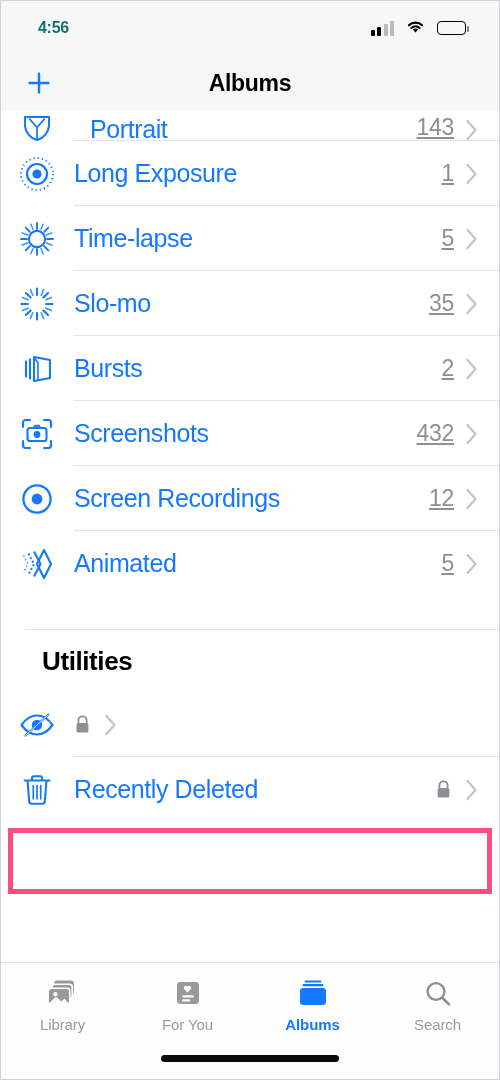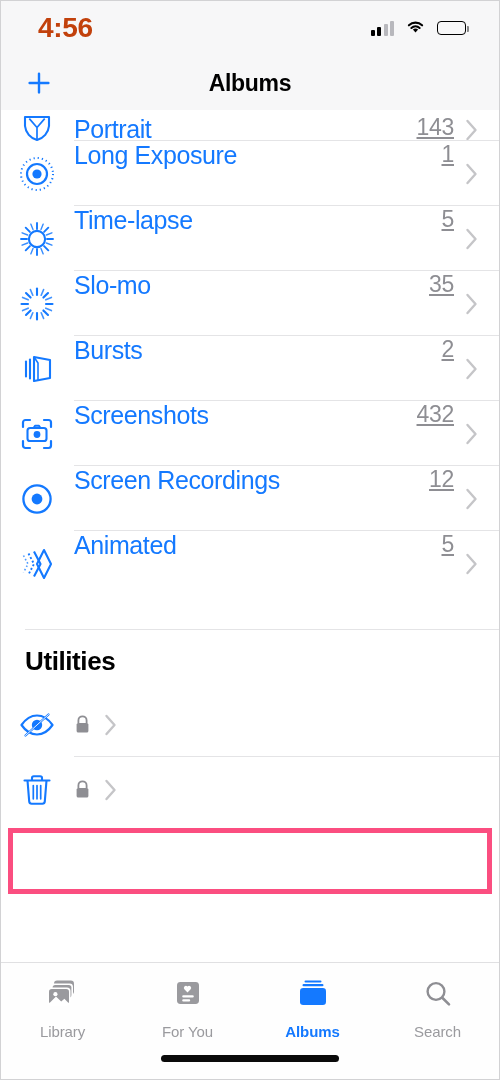--- a/index.html
+++ b/index.html
@@ -13,21 +13,21 @@
   }
   #phone { position:relative; width:500px; height:1080px; background:#fff; overflow:hidden; }
 
   
   #status-bar {
     position:absolute; top:0; left:0; width:500px; height:56px;
     background:#f7f7f8;
     display:flex; align-items:center; justify-content:space-between;
     padding:0 34px 0 38px;
   }
-  #clock { font-size:28px; font-weight:600; letter-spacing:-0.3px; color:#c2410c; }
+  #clock { font-size:16px; font-weight:600; letter-spacing:-0.3px; color:#0f766e; }
   #status-right { display:flex; align-items:center; gap:11px; }
   .sig { display:flex; align-items:flex-end; gap:2.5px; height:15px; }
   .sig i { width:4px; background:#000; border-radius:1px; display:block; }
   .sig i:nth-child(1){ height:6px; }
   .sig i:nth-child(2){ height:9px; }
   .sig i:nth-child(3){ height:12px; background:#b8b8bd; }
   .sig i:nth-child(4){ height:15px; background:#b8b8bd; }
   .batt { position:relative; width:29px; height:14px; border:1.4px solid #000; border-radius:4px; padding:1.6px; }
   .batt:after { content:""; position:absolute; right:-4px; top:4px; width:2px; height:6px; background:#000; border-radius:0 1px 1px 0; opacity:.45; }
   .batt-fill { height:100%; background:#000; border-radius:1.5px; }
@@ -48,63 +48,63 @@
     width:100%; text-align:center; font-size:23px; font-weight:600;
     letter-spacing:-0.3px; color:#000;
   }
 
   
   #list {
     position:absolute; top:110px; left:0; width:500px; height:852px;
     background:#fff; overflow:hidden;
   }
   .row {
-    position:relative; height:65px; display:flex; 
+    position:relative; height:65px; display:flex; align-items:center;
     background:#fff;
   }
   .row.clipped { height:31px; align-items:flex-end; }
   .row-icon {
     width:74px; min-width:74px; display:flex; align-items:center; justify-content:center;
   }
   .row.clipped .row-icon { align-items:flex-start; height:34px; overflow:hidden; }
   .row-label {
     flex:1; font-size:25px; color:#1479ff; letter-spacing:-0.4px;
     white-space:nowrap;
   }
-  .row.clipped .row-label { position:relative; top:3px; }
+  .row.clipped .row-label { position:relative; top:3px;margin-left:16px; }
   .row-count {
     font-size:23px; color:#8e8e93; letter-spacing:-0.3px; margin-right:11px;text-decoration:underline;
   }
   .row-lock { margin-right:13px; display:flex; align-items:center; }
   .row-chev { margin-right:22px; display:flex; align-items:center; }
   .divider {
     position:absolute; left:74px; right:0; bottom:0; height:1px; background:#e4e4e6;
   }
   .divider.full { left:25px; }
 
   .section-gap { height:34px; background:#fff; position:relative; }
   .section-head {
-    height:62px; display:flex; align-items:center; padding-left:25px;
+    height:62px; display:flex; align-items:center; padding-left:42px;
     font-size:26px; font-weight:700; color:#000; letter-spacing:-0.4px;
     position:relative;
   }
 
   
   #hidden-highlight {
     position:absolute; left:8px; top:828px; width:484px; height:66px;
     border:5px solid #fb4e80; pointer-events:none; z-index:20;
   }
 
   
   #tab-bar {
     position:absolute; left:0; bottom:0; width:500px; height:118px;
     background:#fefefe; border-top:1px solid #e0e0e2;
     display:flex; align-items:flex-start; padding-top:14px;
   }
-  .tab { flex:1; display:flex; flex-direction:column; align-items:center; gap:12px; cursor:pointer; }
+  .tab { flex:1; display:flex; flex-direction:column; align-items:center; gap:5px; cursor:pointer; }
   .tab-label { font-size:15px; letter-spacing:-0.1px; color:#9a9a9e; }
   .tab.active .tab-label { color:#1479ff; font-weight:600; }
   .tab-icon { height:34px; display:flex; align-items:center; justify-content:center; }
   #home-indicator {
     position:absolute; bottom:18px; left:50%; transform:translateX(-50%);
     width:178px; height:7px; border-radius:4px; background:#0a0a0a;
   }
   .screen-border { position:absolute; inset:0; border:1px solid #d2d2d4; pointer-events:none; z-index:60; }
 </style>
 </head>
@@ -361,20 +361,21 @@
 
     <div class="row">
       <div class="row-icon">
         <svg width="40" height="40" viewBox="0 0 40 40">
           <path d="M7.5 10.5 H32.5" stroke="#1479ff" stroke-width="2.1" stroke-linecap="round"></path>
           <path d="M15 10.5 V8 a1.8 1.8 0 0 1 1.8 -1.8 h6.4 A1.8 1.8 0 0 1 25 8 V10.5" fill="none" stroke="#1479ff" stroke-width="2.1" stroke-linejoin="round"></path>
           <path d="M10.5 10.5 L12.2 31.4 a2.5 2.5 0 0 0 2.5 2.3 h10.6 a2.5 2.5 0 0 0 2.5 -2.3 L29.5 10.5" fill="none" stroke="#1479ff" stroke-width="2.1" stroke-linejoin="round"></path>
           <path d="M16.3 15.5 V28.8 M20 15.5 V28.8 M23.7 15.5 V28.8" stroke="#1479ff" stroke-width="1.7" stroke-linecap="round"></path>
         </svg>
       </div>
+      <div class="row-label">Recently Deleted</div>
       <div class="row-lock">
         <svg width="17" height="22" viewBox="0 0 17 22">
           <path d="M4.4 9 V6.4 a4.1 4.1 0 0 1 8.2 0 V9" fill="none" stroke="#8e8e93" stroke-width="1.8"></path>
           <rect x="2.6" y="9" width="11.8" height="9.6" rx="1.6" fill="#8e8e93"></rect>
         </svg>
       </div>
       <div class="row-chev">
         <svg width="13" height="22" viewBox="0 0 13 22">
             <path d="M2.5 2 L10.5 11 L2.5 20" fill="none" stroke="#c5c5c8" stroke-width="2.4" stroke-linecap="round" stroke-linejoin="round"></path>
           </svg>

